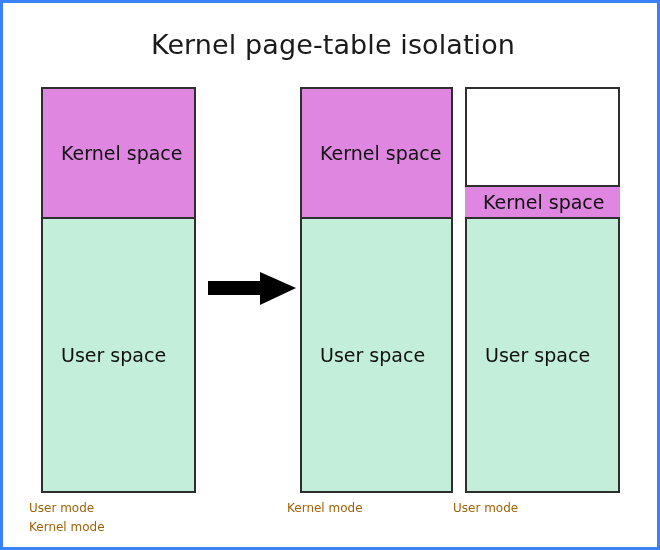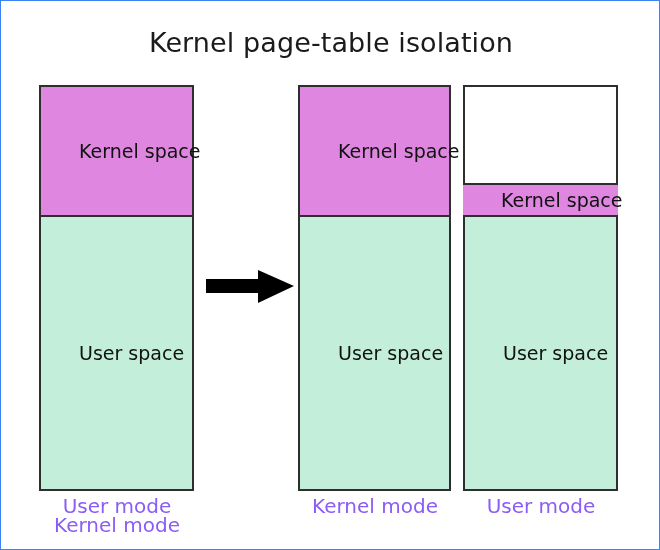--- a/index.html
+++ b/index.html
@@ -8,21 +8,21 @@
     background: #ffffff;
   }
   body {
     font-family: "DejaVu Sans", sans-serif;
   }
   #page {
     position: relative;
     width: 660px;
     height: 550px;
     background: #ffffff;
-    border: 1px solid #3b82f6;
+    border: 3px solid #3b82f6;
     box-sizing: border-box;
     overflow: hidden;
   }
   #title {
     position: absolute;
     left: 0;
     top: 26px;
     width: 660px;
     text-align: center;
     font-size: 27px;
@@ -39,41 +39,40 @@
     position: absolute;
     box-sizing: border-box;
     display: flex;
     align-items: center;
     font-size: 19px;
     color: #111111;
   }
   .seg .seg-label {
     padding-left: 18px;
     white-space: nowrap;
-    margin-left: 20px;
   }
   .seg.kernel {
     background: #de86e0;
   }
   .seg.user {
     background: #c2eeda;
     text-align: right;
   }
   .seg.empty {
     background: #ffffff;
   }
   .border-box {
     border: 2px solid #2e2e2e;
   }
 
   .caption {
     position: absolute;
-    text-align: center;
-    font-size: 20px;
-    color: #8b5cf6;
+    text-align: left;
+    font-size: 12px;
+    color: #a16207;
     line-height: 19px;
     white-space: nowrap;
   }
 
   
   #arrow {
     position: absolute;
     left: 205px;
     top: 268px;
     width: 90px;

